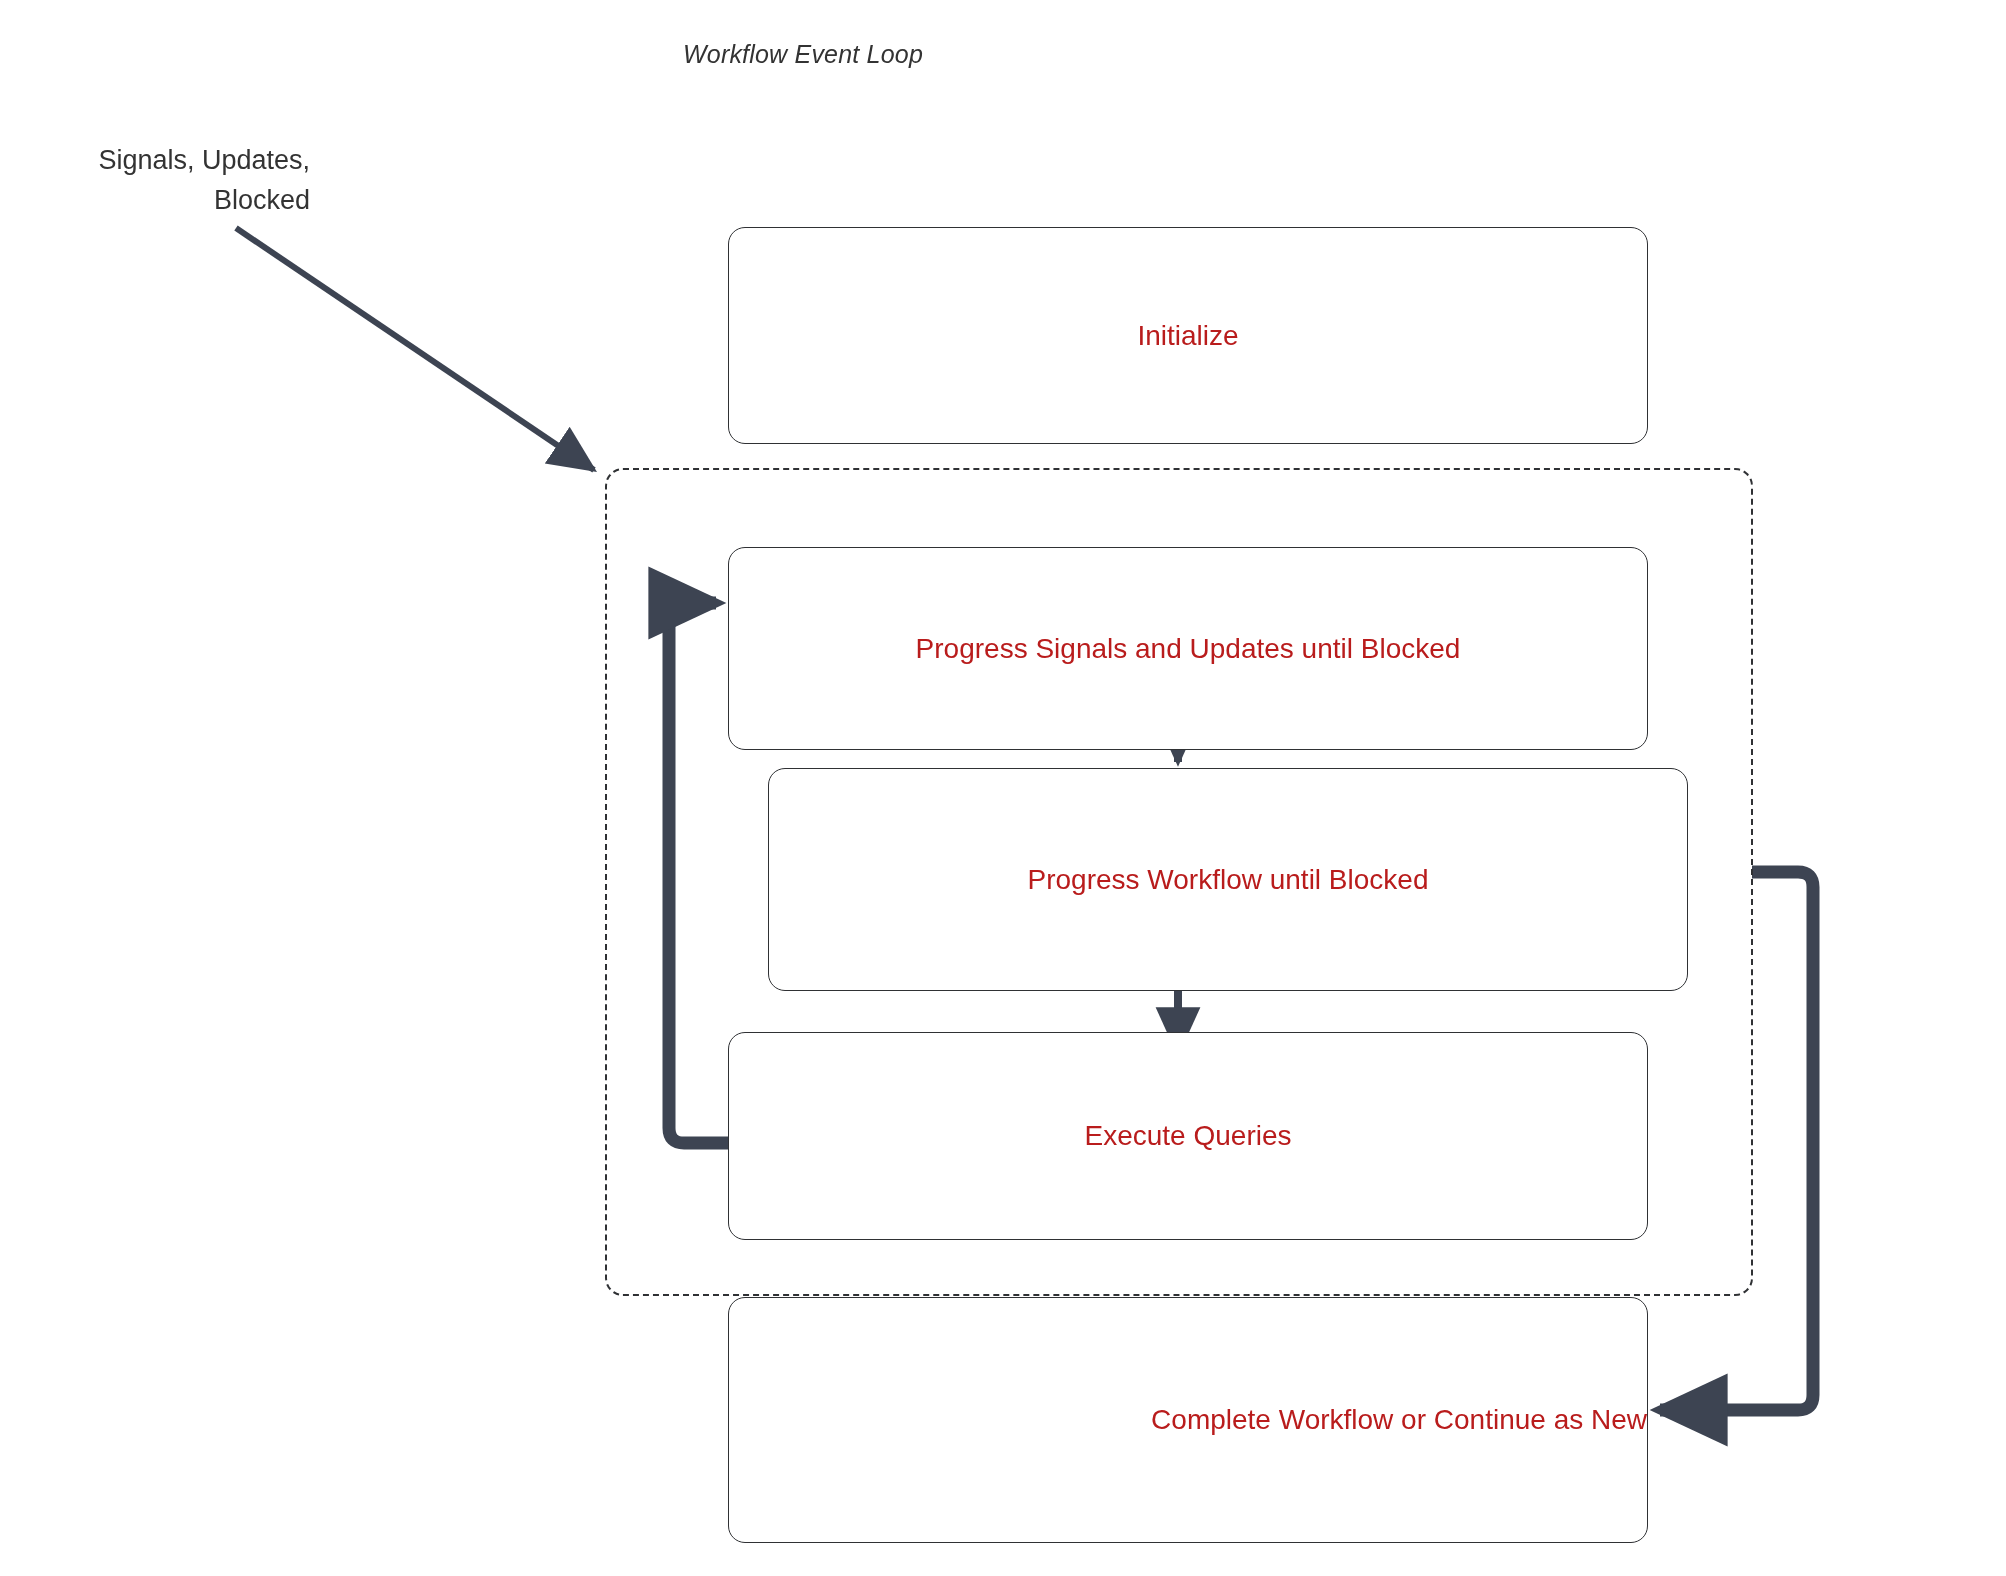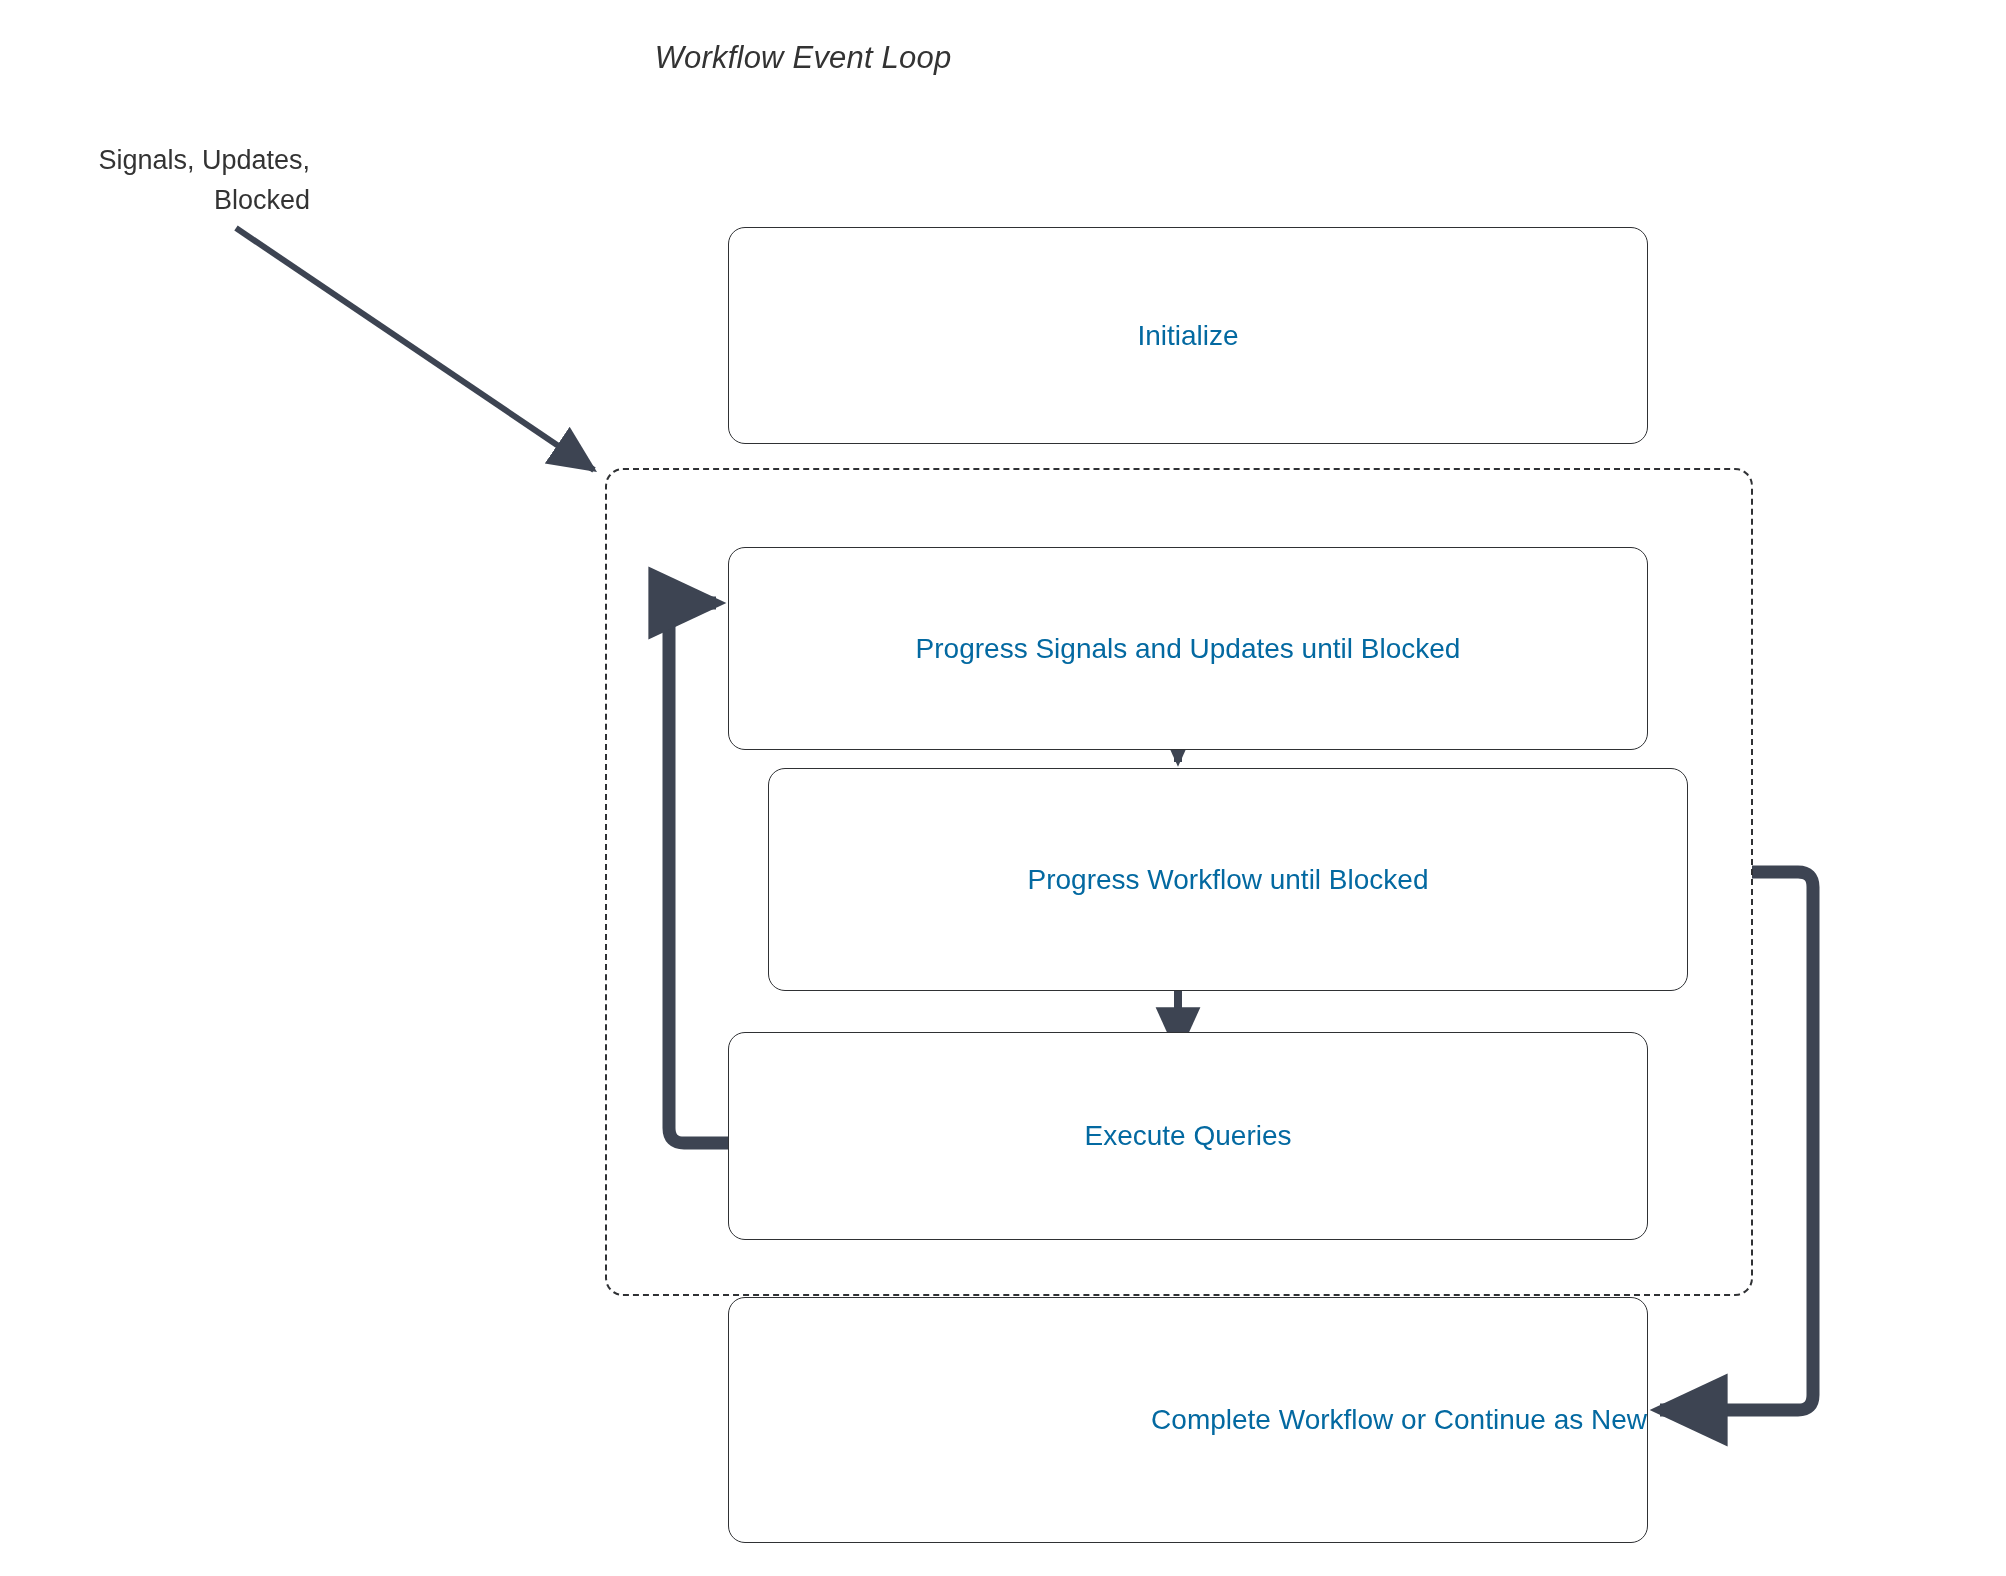--- a/index.html
+++ b/index.html
@@ -27,21 +27,21 @@
     pointer-events: none;
   }
 
   .diagram-title {
     position: absolute;
     left: 0;
     top: 40px;
     width: 2006px;
     text-align: center;
     font-style: italic;
-    font-size: 31px;
+    font-size: 25px;
     color: #333333;
     letter-spacing: 0.2px;
     white-space: nowrap;
   }
   .diagram-title .title-inner {
     display: inline-block;
     transform: translateX(-200px);
   }
 
   .input-label {
@@ -62,21 +62,21 @@
     box-sizing: border-box;
     border: 1px solid #2f3134;
     border-radius: 17px;
     background: #ffffff;
     display: flex;
     align-items: center;
     justify-content: center;
   }
   .node-box .node-label {
     font-size: 28px;
-    color: #0369a1;
+    color: #b91c1c;
     text-align: center;
     white-space: nowrap;
   }
 
   #node-initialize { top: 227px; height: 217px; }
   #node-progress-signals { top: 505px; height: 203px; margin-top: 42px; }
   #node-progress-workflow { top: 768px; height: 223px; margin-left: 40px; }
   #node-execute-queries { top: 1032px; height: 208px; }
   #node-complete-workflow { top: 1297px; height: 246px; justify-content: flex-end; }
 

